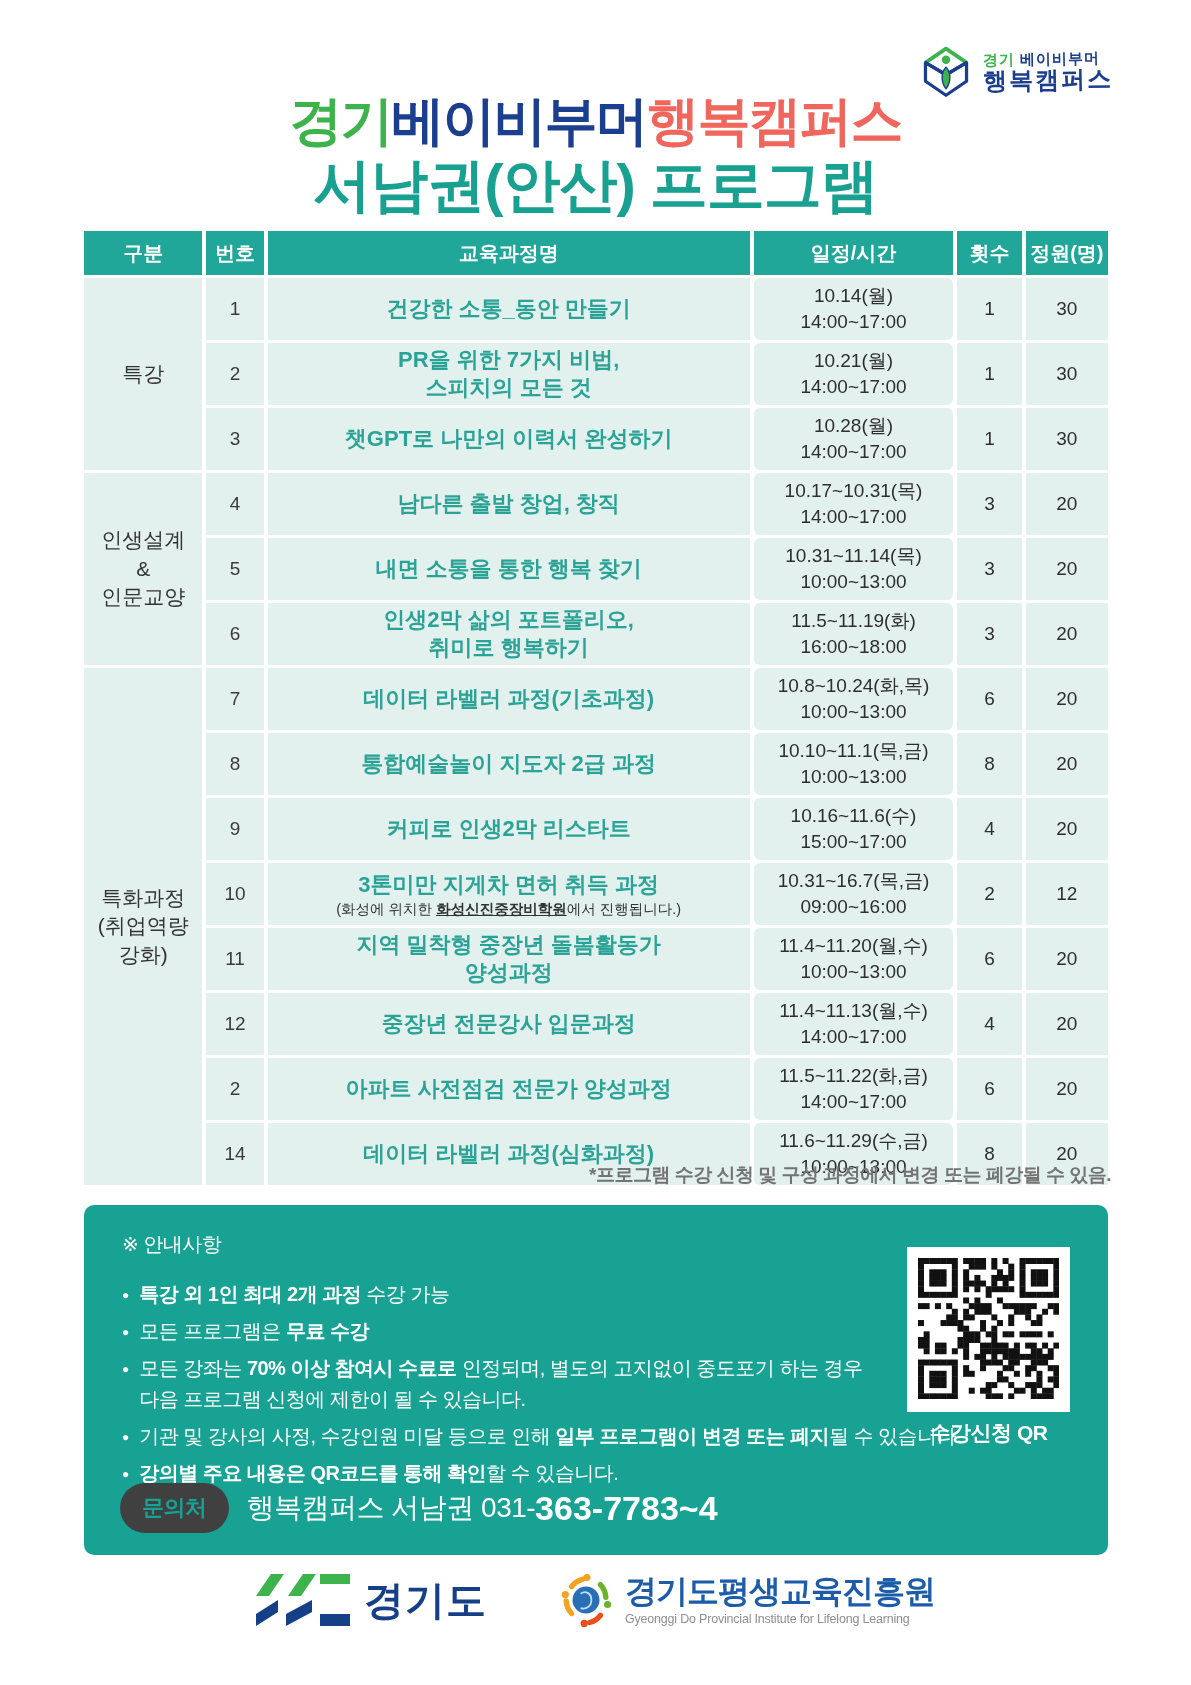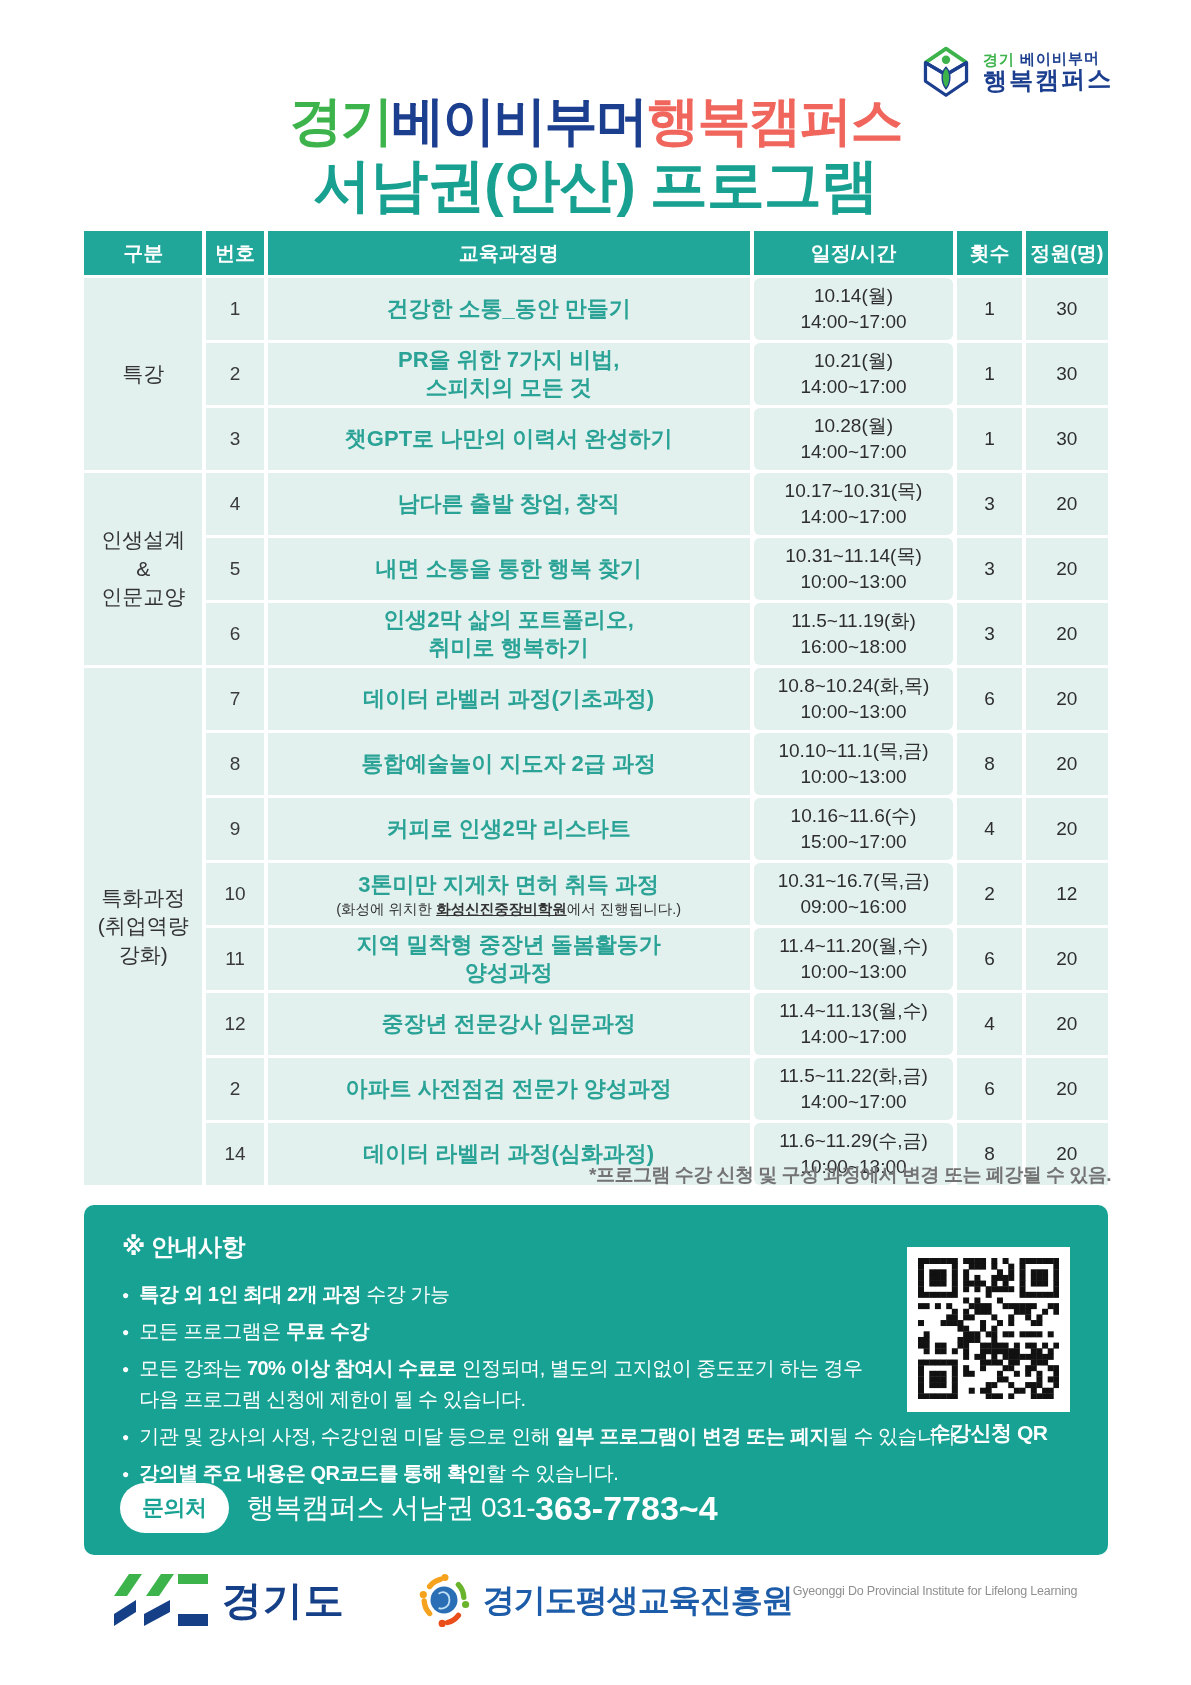--- a/index.html
+++ b/index.html
@@ -37,41 +37,41 @@
   .course-line{line-height:28px;}
   .course-note{font-size:14.5px;font-weight:400;color:#333;line-height:18px;margin-top:1px;}
   .course-note .b{font-weight:800;text-decoration:underline;}
   td.sched-cell{font-size:19px;color:#2e2e2e;border-radius:6px;}
   .sched-line{line-height:26px;}
   td.cnt-cell,td.cap-cell{font-size:19px;color:#2e2e2e;}
   
   .footnote{position:absolute;right:80px;top:1162px;font-size:19px;font-weight:600;color:#737373;letter-spacing:-0.5px;}
   
   .notice{position:absolute;left:84px;top:1205px;width:1024px;height:350px;background:var(--c-box_teal,#17a294);border-radius:10px;color:#fff;}
-  .notice-title{position:absolute;left:38px;top:26px;font-size:24px;font-weight:700;letter-spacing:-0.5px;}
+  .notice-title{position:absolute;left:38px;top:26px;font-size:20px;font-weight:400;letter-spacing:-0.5px;}
   .notice-list{position:absolute;left:38px;top:74px;width:960px;}
   .bullet{display:flex;align-items:flex-start;margin:0 0 6px 0;}
   .bullet .marker{font-size:12px;line-height:26px;margin:3px 10px 0 0;}
   .bullet-text{font-size:20px;letter-spacing:-0.5px;}
   .bullet-line{line-height:31px;}
   .bullet-line .b{font-weight:800;}
   .bullet-line .r{font-weight:400;}
   
   .qr-box{position:absolute;right:38px;top:42px;width:141px;height:143px;background:#fff;padding:11px;}
   .qr-label{position:absolute;right:38px;top:214px;width:163px;text-align:center;font-size:21px;font-weight:600;letter-spacing:-0.5px;}
   
   .contact{position:absolute;left:36px;top:278px;display:flex;align-items:center;gap:18px;}
-  .contact-pill{background:#ffffff;color:var(--c-box_teal,#17a294);font-size:22px;font-weight:800;padding:10px 22px;border-radius:28px;letter-spacing:-0.5px;}
+  .contact-pill{background:#404040;color:var(--c-box_teal,#17a294);font-size:22px;font-weight:800;padding:10px 22px;border-radius:28px;letter-spacing:-0.5px;}
   .contact-phone{font-size:28px;font-weight:500;letter-spacing:-0.5px;display:flex;align-items:center;}
   .contact-phone .big{font-size:34px;font-weight:800;letter-spacing:0;}
   
   .footer{position:absolute;top:1572px;left:0;width:100%;display:flex;justify-content:center;align-items:center;gap:72px;}
   .flogo{display:flex;align-items:center;gap:12px;}
   .gg-text{font-size:40px;font-weight:800;color:#153f87;letter-spacing:1px;}
-  .inst-text{display:flex;flex-direction:row;line-height:1.15;}
+  .inst-text{display:flex;flex-direction:column;line-height:1.15;}
   .inst-kr{font-size:32px;font-weight:800;color:var(--c-institute_blue,#1d5ca8);letter-spacing:-1px;}
   .inst-en{font-size:12.5px;color:#8f8f8f;margin-top:2px;letter-spacing:-0.2px;}
 </style>
 </head>
 <body>
 
 <div class="brand">
   <svg width="56" height="58" viewBox="0 0 60 62">
     <polyline points="8,22 30,7 52,22" fill="none" stroke="#3cb44b" stroke-width="4" stroke-linejoin="round"></polyline>
     <path d="M8,22 L8,42 L30,57 L52,42 L52,22 L30,35 Z" fill="none" stroke="#1b3e8e" stroke-width="3.5" stroke-linejoin="round"></path>

